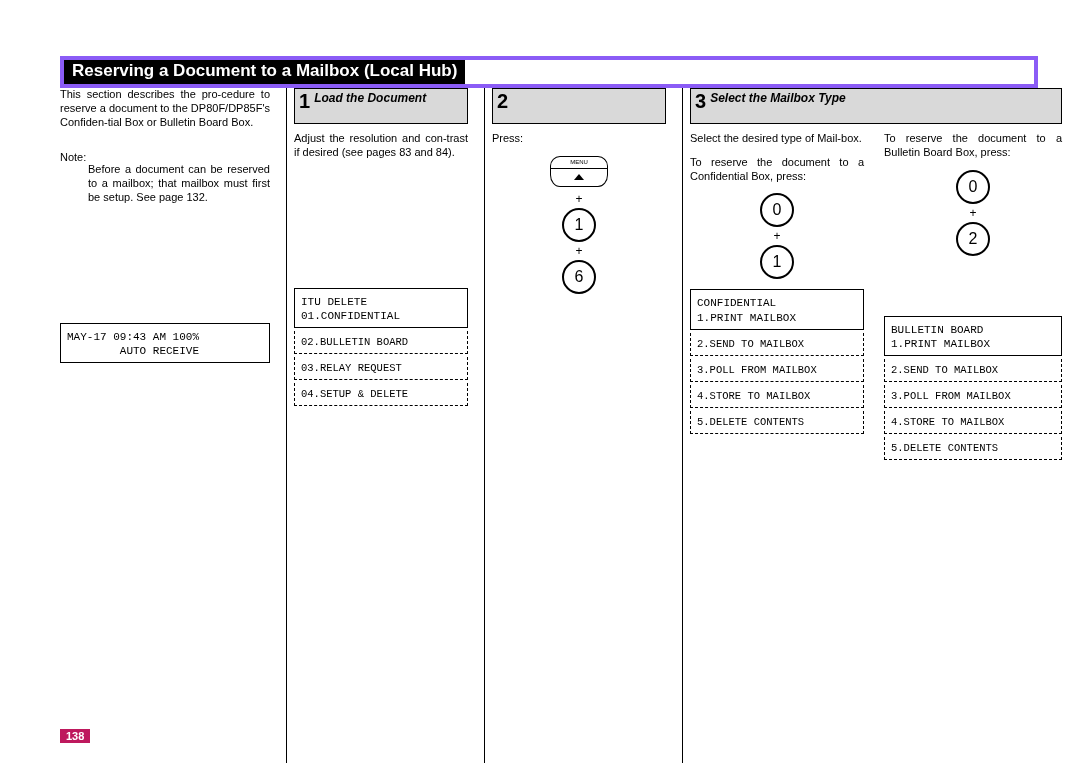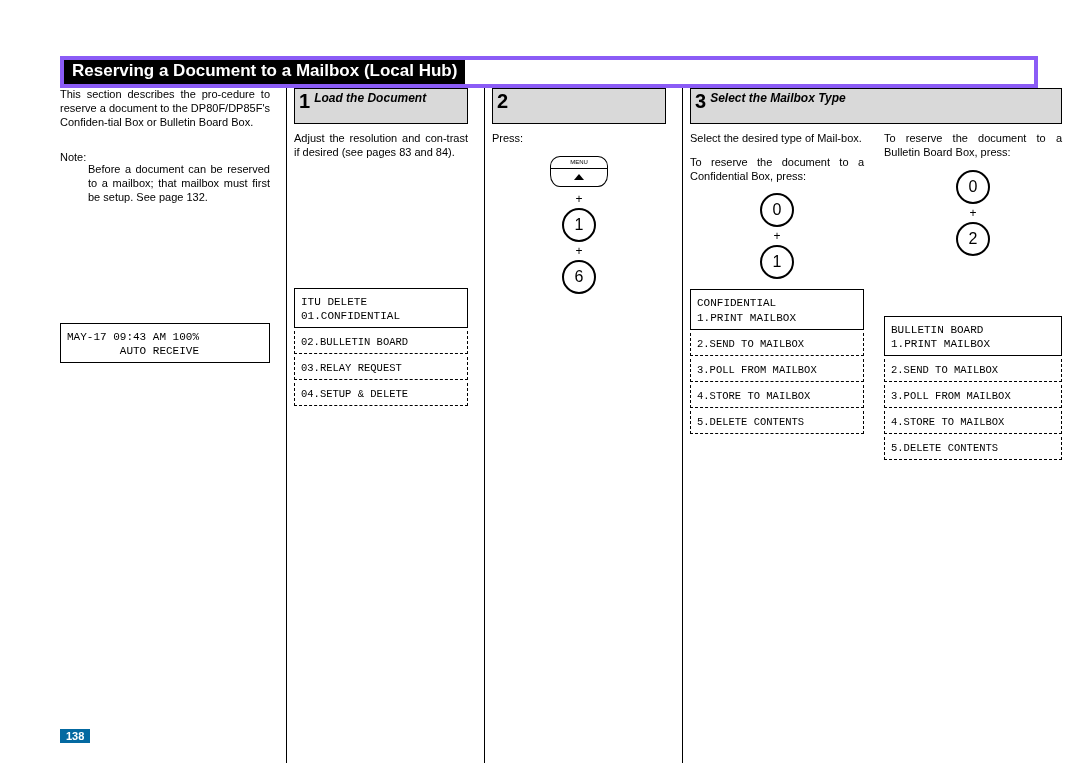--- a/index.html
+++ b/index.html
@@ -131,21 +131,21 @@
     font-family: "Courier New", monospace;
     font-size:10.5px;
     padding:5px 6px;
     white-space:pre;
     margin-top:3px;
   }
   .col.c3a .lcd, .col.c3b .lcd { margin-top: 10px; }
   .page-num {
     position:absolute;
     left:60px; bottom:20px;
-    background:#0369a1; color:#fff;
+    background:#be185d; color:#fff;
     font-weight:bold;
     padding:1px 6px;
     font-size:11px;
   }
   .col-tall {
     min-height: 560px;
   }
 </style>
 </head>
 <body>

